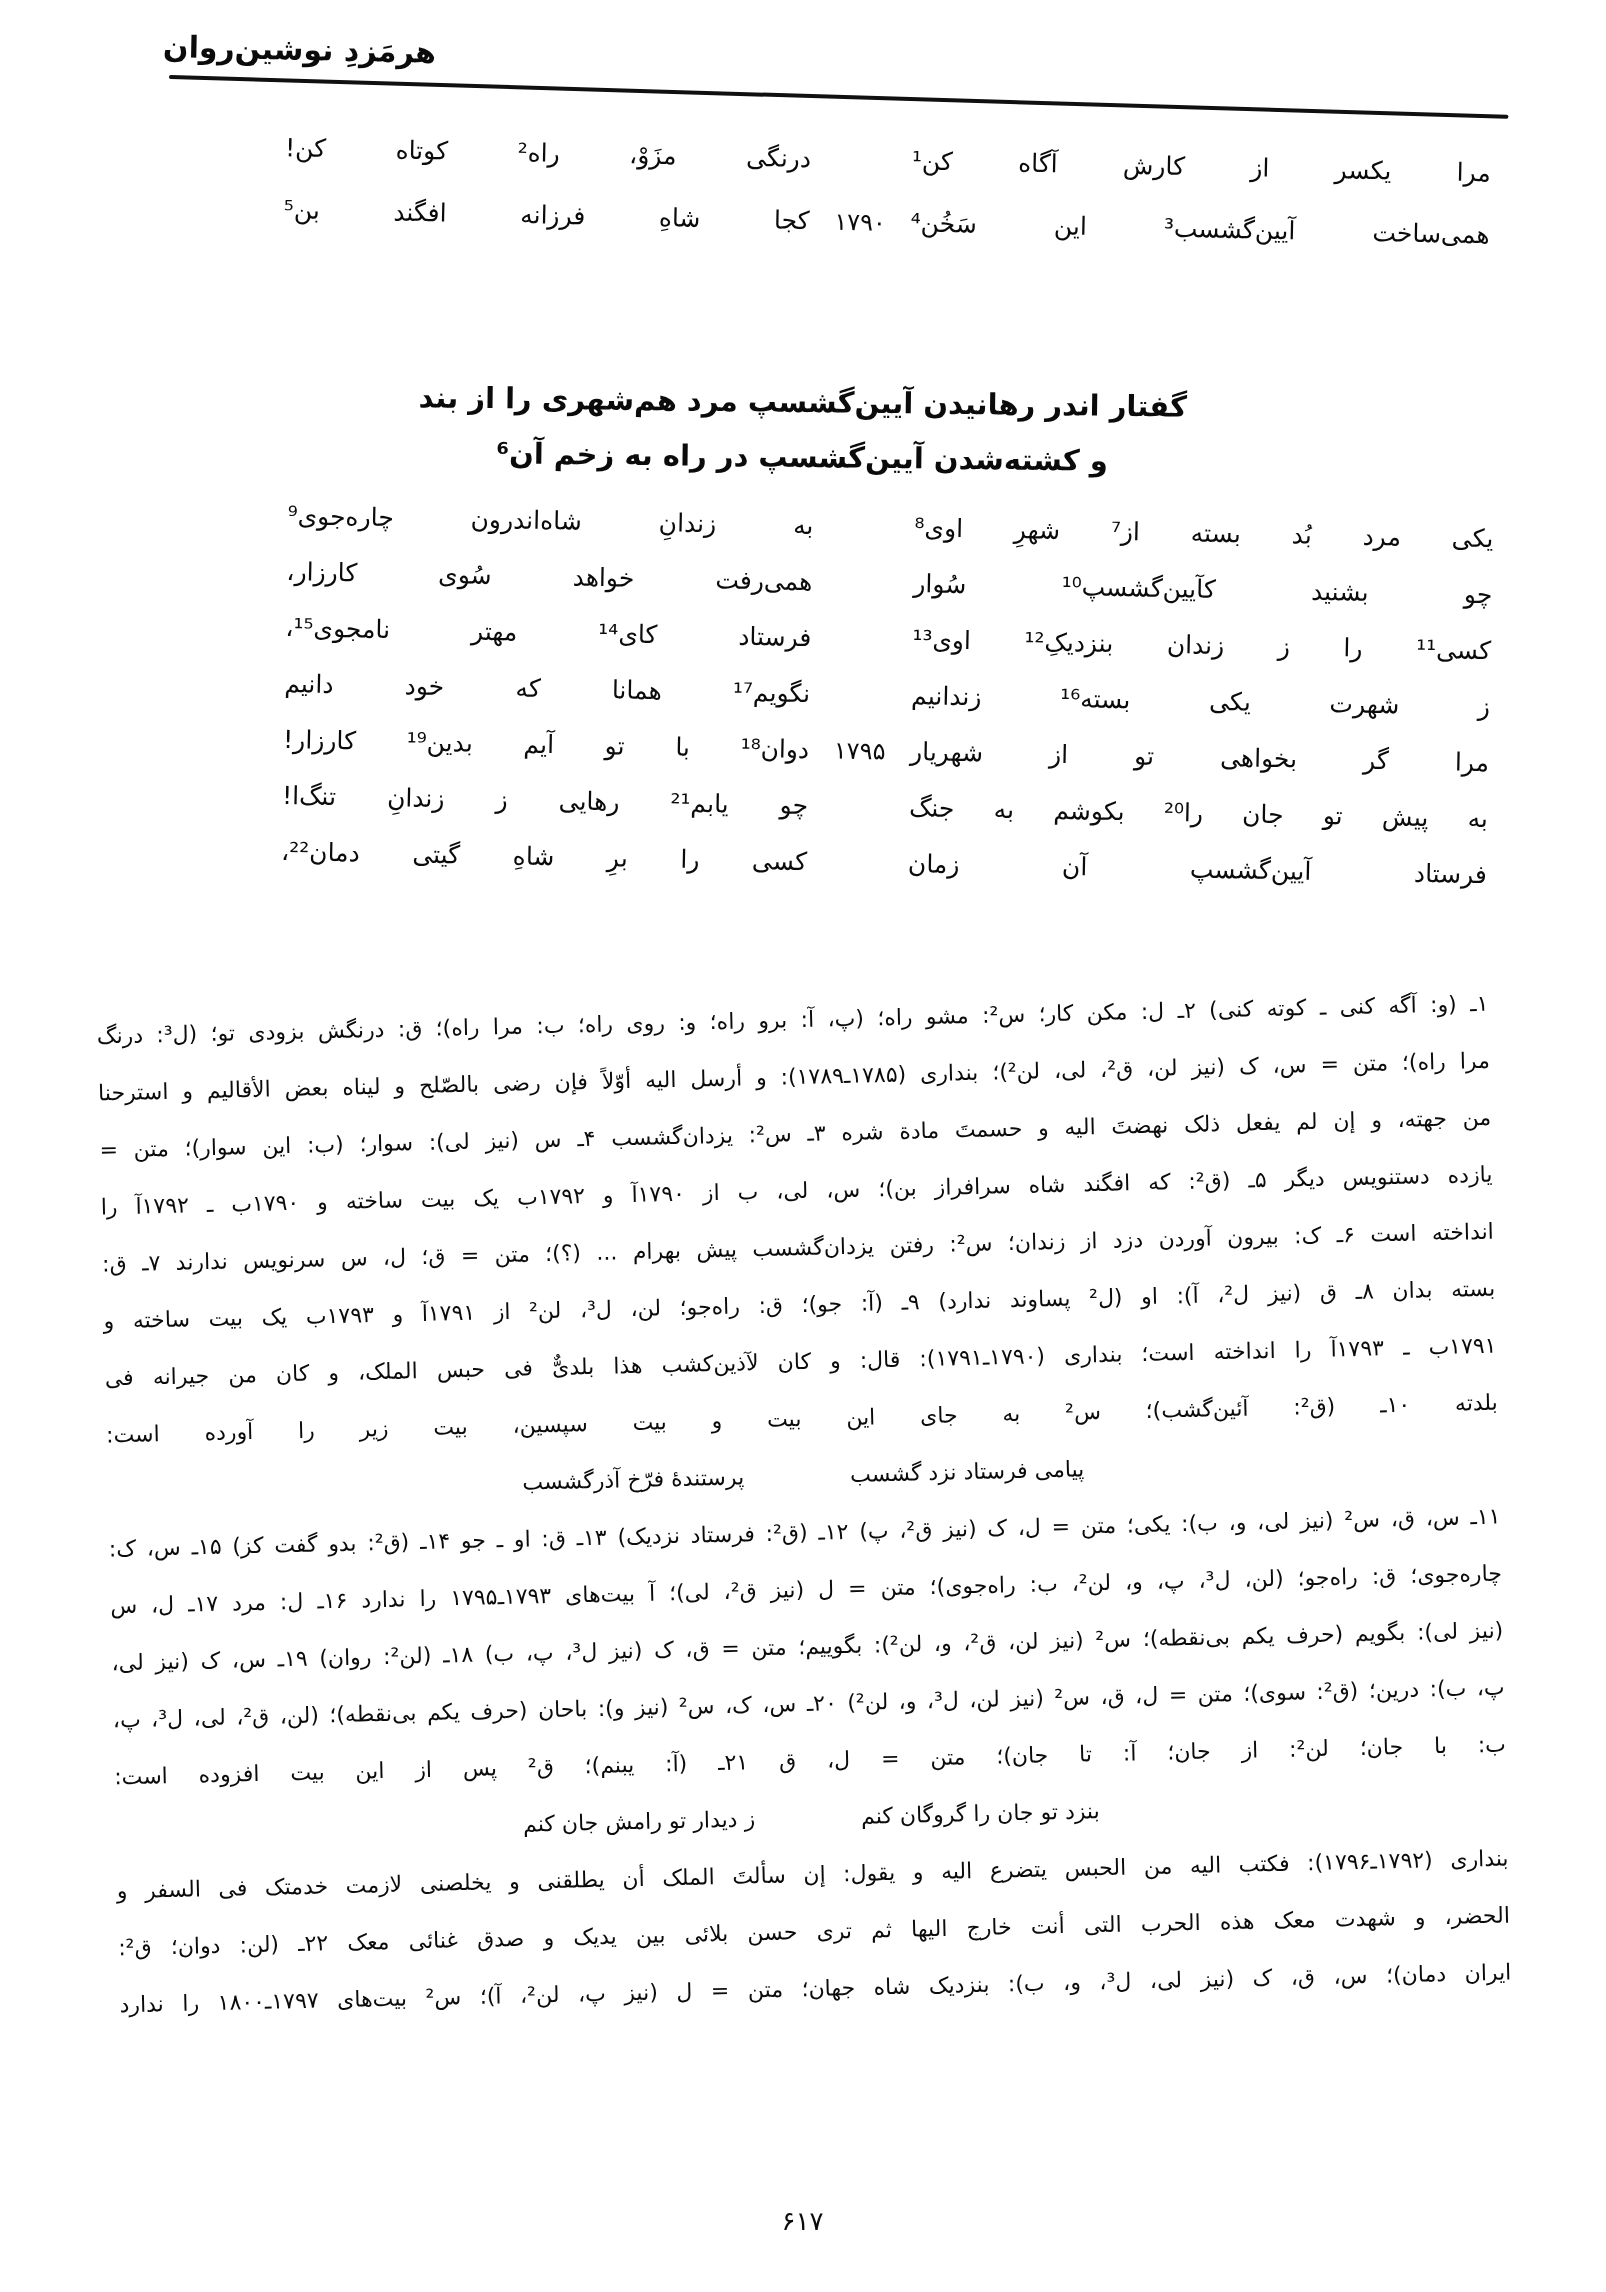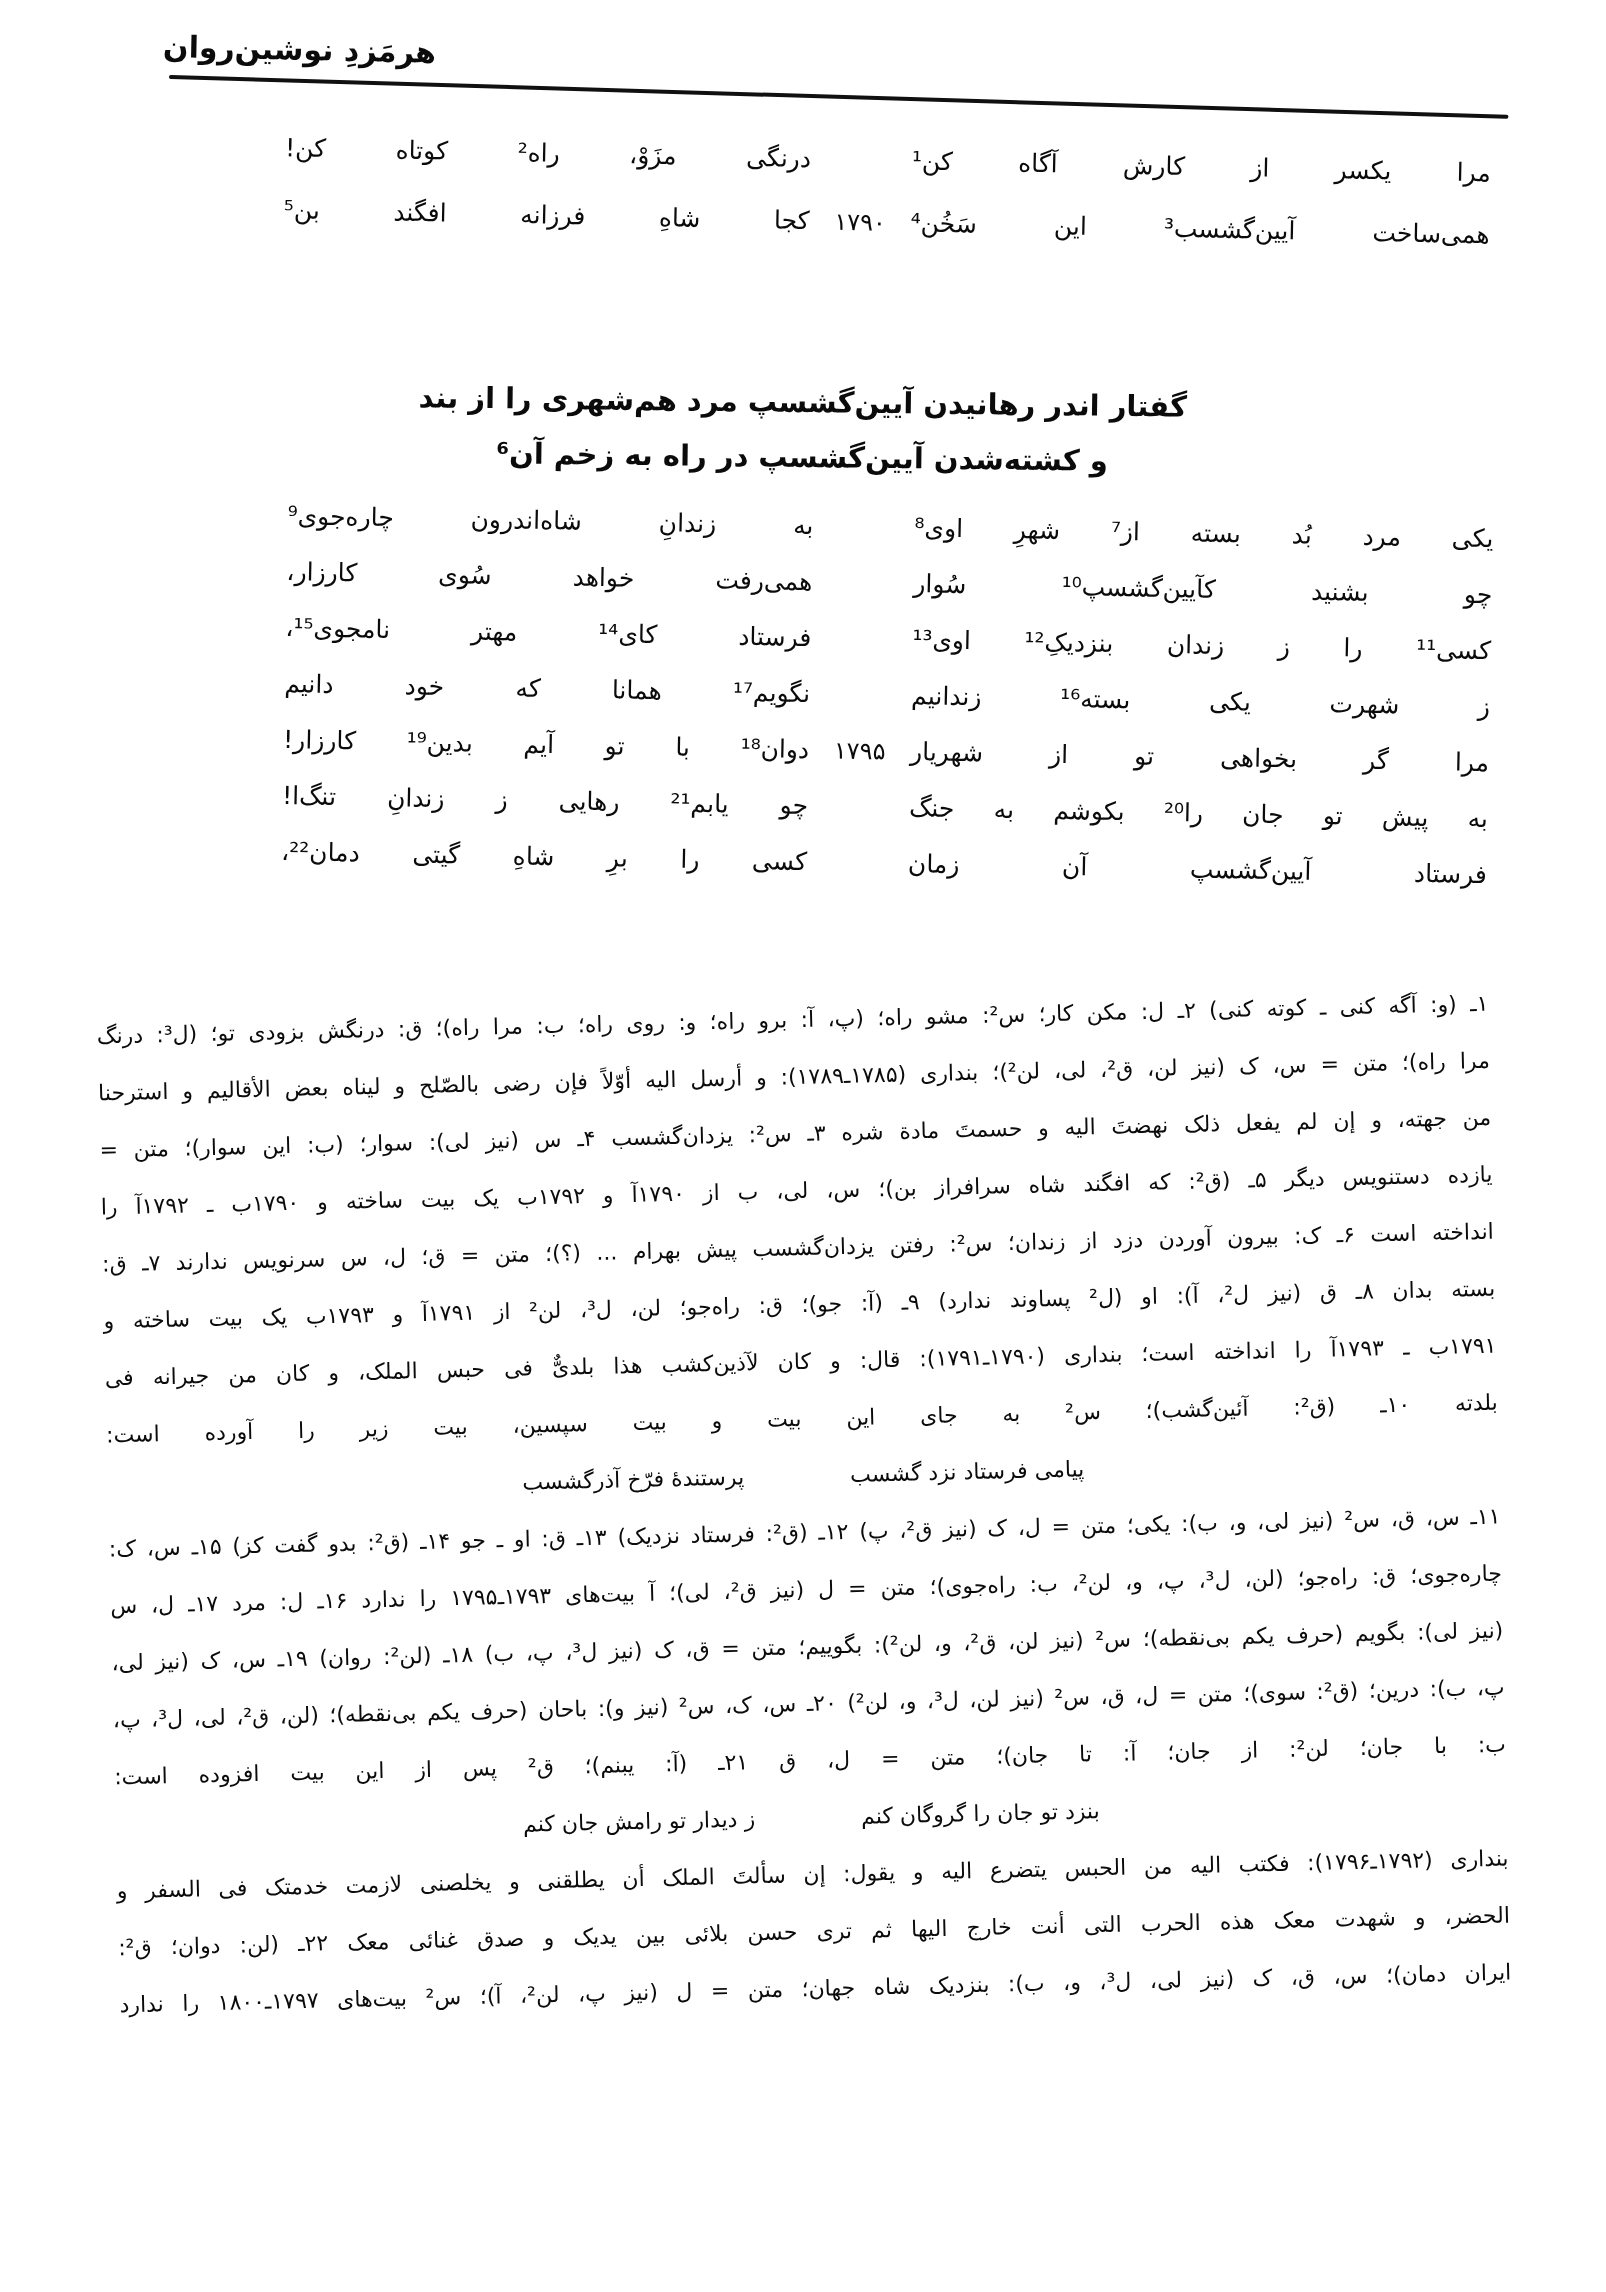--- a/index.html
+++ b/index.html
@@ -151,15 +151,16 @@
     <div class="fn-line">ب: با جان؛ لن²: از جان؛ آ: تا جان)؛ متن = ل، ق  ۲۱ـ (آ: یبنم)؛ ق² پس از این بیت افزوده است:</div>
     <div class="fn-verse">
       <span>بنزد تو جان را گروگان کنم</span>
       <span>ز دیدار تو رامش جان کنم</span>
     </div>
     <div class="fn-line">بنداری (۱۷۹۲ـ۱۷۹۶): فکتب الیه من الحبس یتضرع الیه و یقول: إن سألتَ الملک أن یطلقنی و یخلصنی لازمت خدمتک فی السفر و</div>
     <div class="fn-line">الحضر، و شهدت معک هذه الحرب التی أنت خارج الیها ثم تری حسن بلائی بین یدیک و صدق غنائی معک  ۲۲ـ (لن: دوان؛ ق²:</div>
     <div class="fn-line">ایران دمان)؛ س، ق، ک (نیز لی، ل³، و، ب): بنزدیک شاه جهان؛ متن = ل (نیز پ، لن²، آ)؛ س² بیت‌های ۱۷۹۷ـ۱۸۰۰ را ندارد</div>
   </div>
 
+  <div class="page-number">۶۱۷</div>
 
 </div>
 
 
 </body></html>

